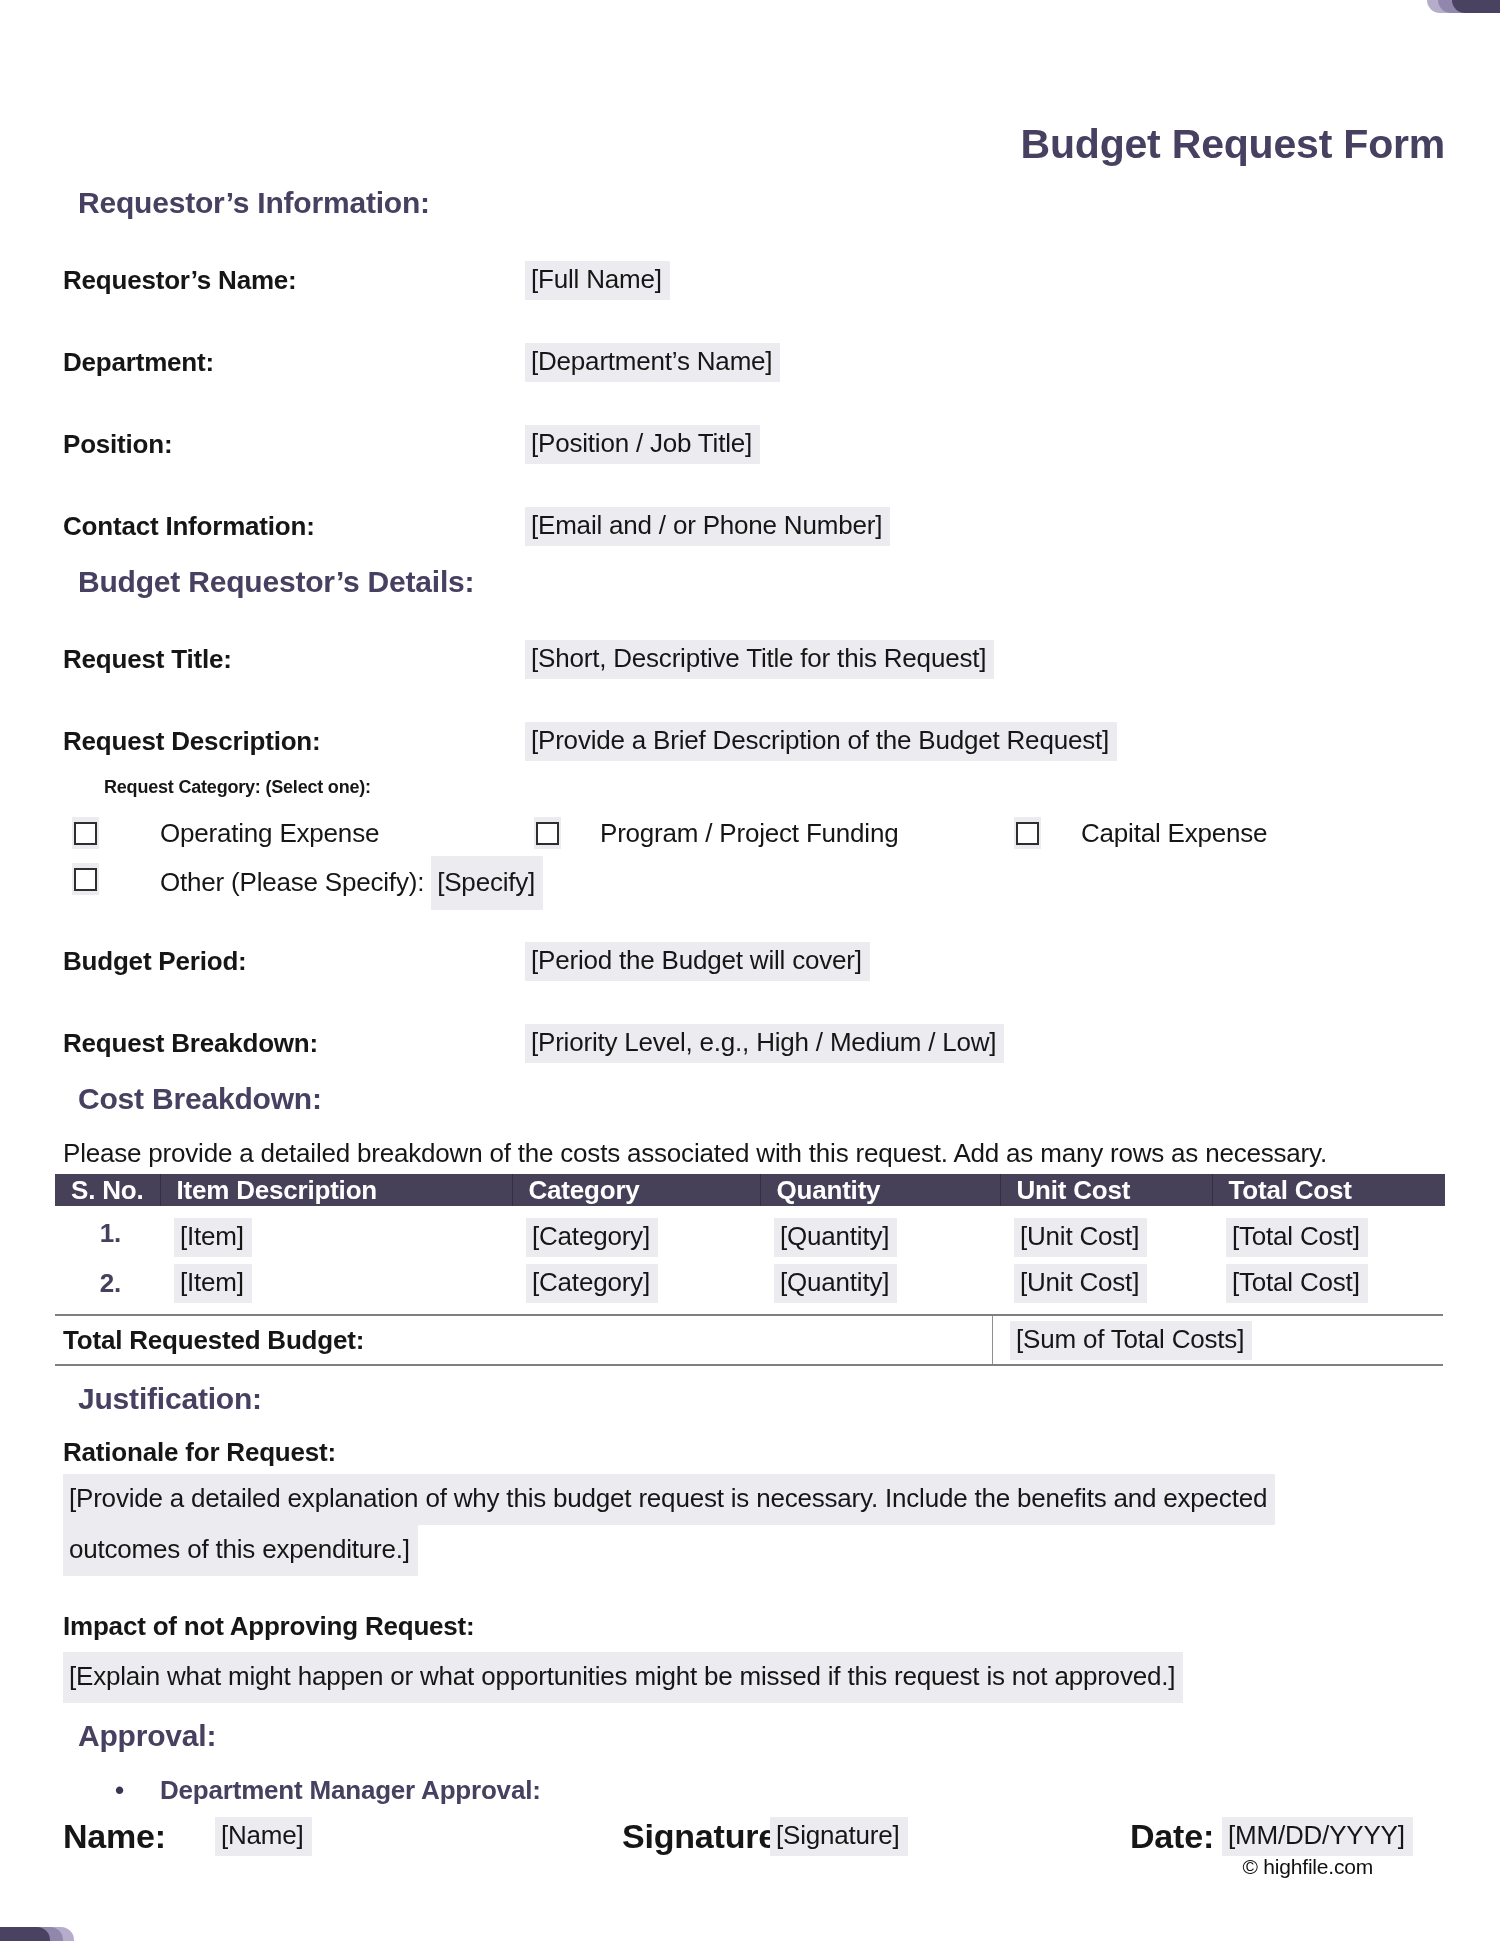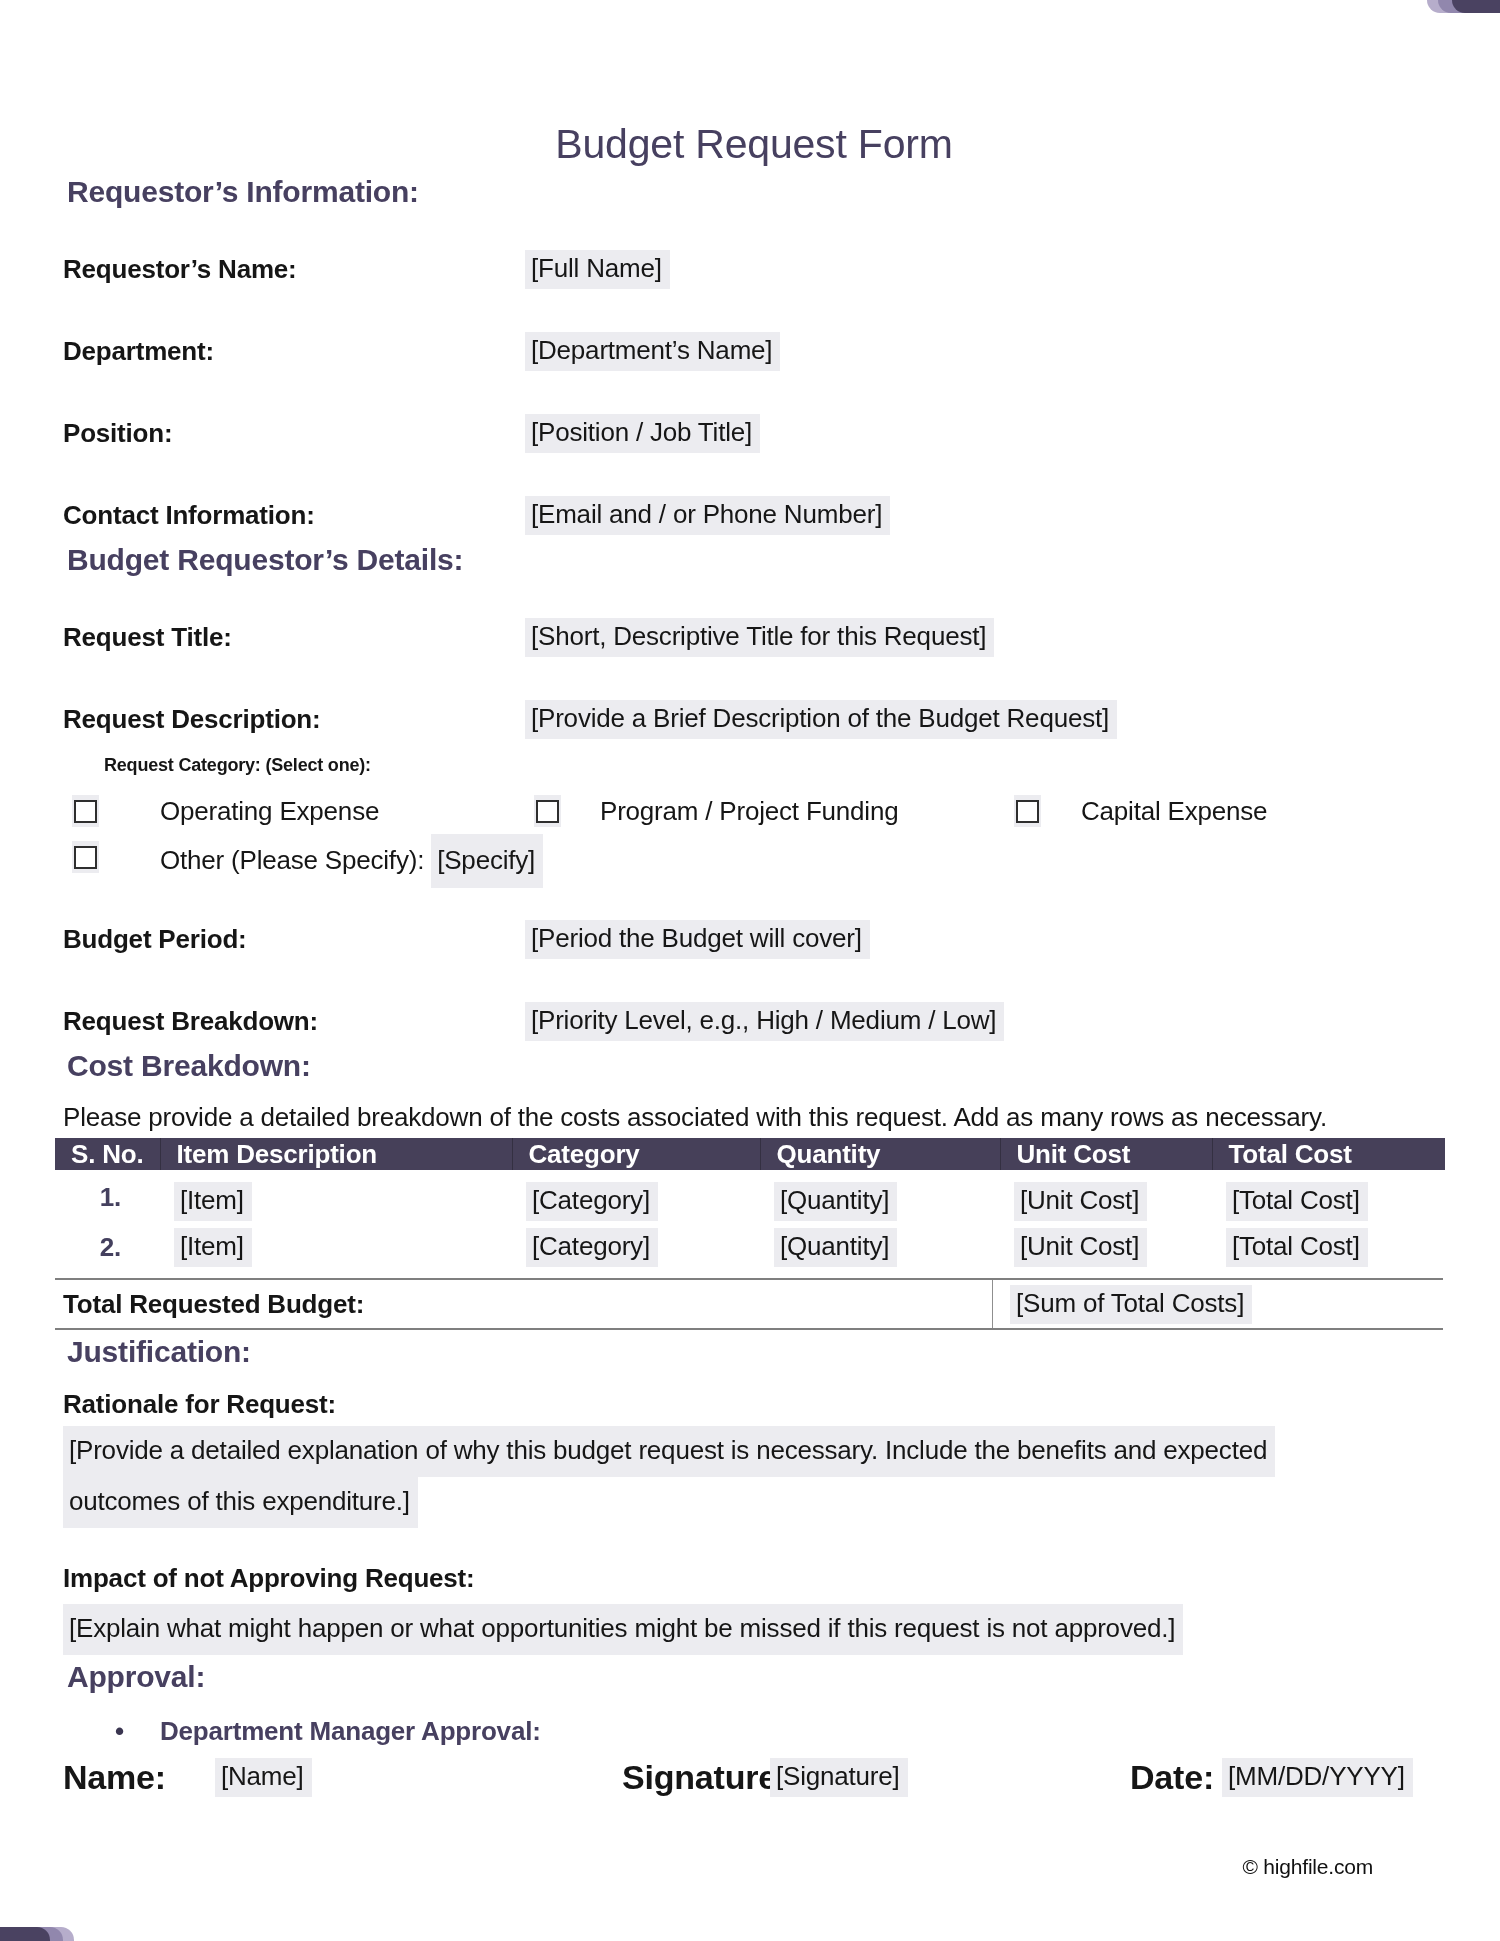--- a/index.html
+++ b/index.html
@@ -13,25 +13,25 @@
   
   .pill { position:absolute; height:26px; border-radius:13px; }
   .p-tr-light { top:-13px; left:1427px; width:76px;  background:#b6adcb; z-index:1; }
   .p-tr-mid   { top:-13px; left:1438px; width:70px;  background:#9187ad; z-index:2; }
   .p-tr-dark  { top:-13px; left:1452px; width:90px;  background:#4a4261; z-index:3; }
   .p-bl-light { bottom:-12px; left:-26px; width:100px; background:#b6adcb; z-index:1; }
   .p-bl-mid   { bottom:-12px; left:-26px; width:89px;  background:#9187ad; z-index:2; }
   .p-bl-dark  { bottom:-12px; left:-26px; width:76px;  background:#4a4261; z-index:3; }
 
   .title {
-    margin:118px 0 0; text-align:center;
-    font-size:41px; line-height:52px; font-weight:normal; color:#474060;
+    margin:118px 0 0; text-align:right;
+    font-size:41px; line-height:52px; font-weight:bold; color:#474060;
   }
   h2.sec {
-    margin:4px; font-size:30px; line-height:36px; font-weight:bold; color:#474060;
+    margin:15px; font-size:30px; line-height:36px; font-weight:bold; color:#474060;
   }
   .sec-requestor { margin-top:88px; }
   .sec-details   { margin-top:22px; }
   .sec-cost      { margin-top:16px; }
   .sec-just      { margin-top:38px; }
   .sec-approval  { margin-top:8px; }
 
   .fgroup { margin-top:12px; }
   .fgroup-period { margin-top:18px; }
   .frow { display:flex; align-items:center; height:46px;margin-top:36px; }

